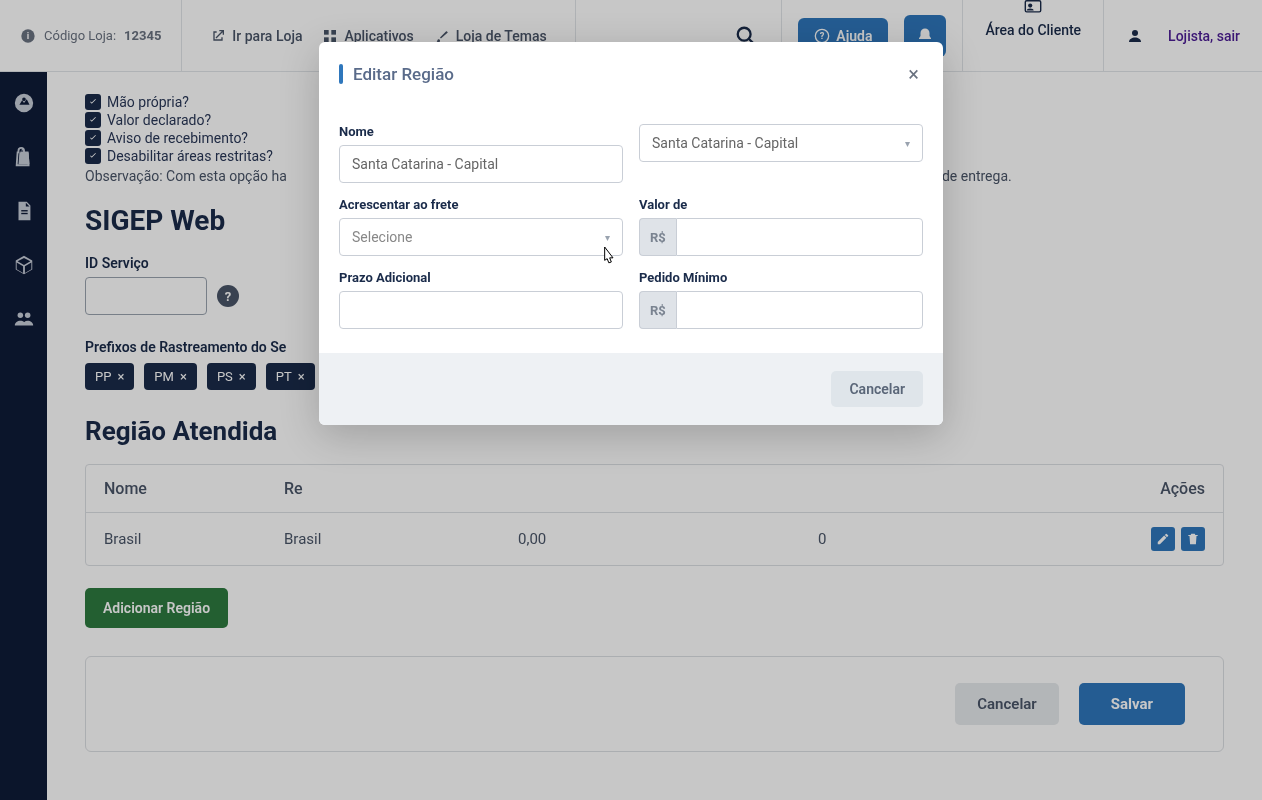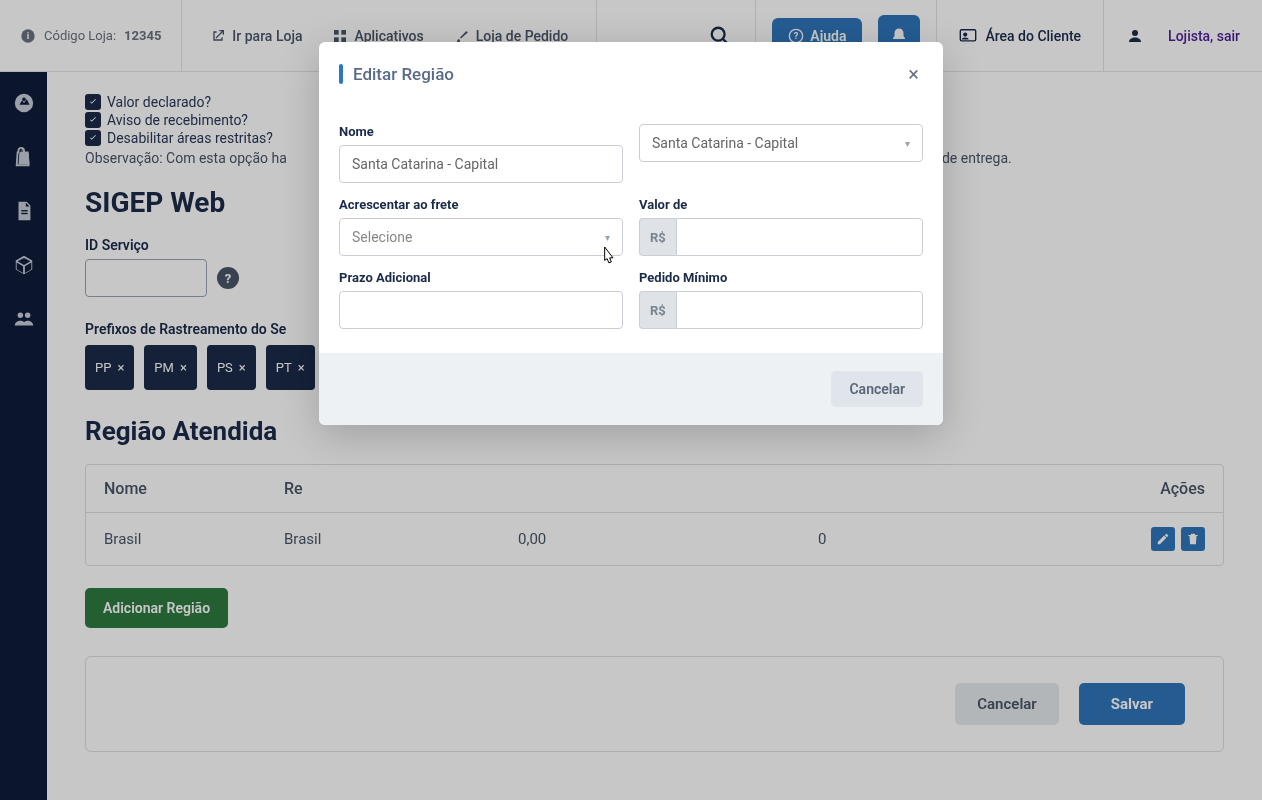--- a/index.html
+++ b/index.html
@@ -25,47 +25,47 @@
       gap: 8px;
       color: #4a5568;
       font-size: 14px;
       height: 100%;
       border-right: 1px solid #e0e4e8;
     }
     .store-code { font-weight: 400; color: #6a7280; font-size: 13px; }
     .store-code-value { font-weight: 700; }
     .topbar-item { color: #4a5568; font-size: 14px; font-weight: 500; cursor: pointer; display: flex; align-items: center; gap: 6px; }
     .topbar-icon { width: 16px; height: 16px; fill: #4a5568; }
-    .nav-group { display: flex; align-items: center; gap: 30px; padding: 0 28px; height: 100%; border-right: 1px solid #e0e4e8; }
+    .nav-group { display: flex; align-items: center; gap: 20px; padding: 0 28px; height: 100%; border-right: 1px solid #e0e4e8; }
     .topbar-right { margin-left: auto; display: flex; align-items: center; height: 100%; }
     .search-btn { width: 72px; height: 100%; display: flex; align-items: center; justify-content: center; border-right: 1px solid #e0e4e8; }
     .help-btn { background: #2F77BC; color: #fff; padding: 10px 16px; border-radius: 6px; font-size: 14px; font-weight: 600; display: flex; align-items: center; gap: 6px; margin: 0 16px; }
     .bell-btn { background: #2F77BC; color: #fff; width: 42px; height: 42px; border-radius: 6px; display: flex; align-items: center; justify-content: center; margin-right: 16px; }
-    .client-area { padding: 0 22px; height: 100%; display: flex; align-items: center; gap: 8px; border-left: 1px solid #e0e4e8; font-size: 14px; font-weight: 500; color: #1a2b4a; }
+    .client-area { padding: 0 22px; height: 100%; display: flex; align-items: center; gap: 8px; border-left: 1px solid #e0e4e8; font-size: 14px; font-weight: 500; color: #1a2b4a; flex-direction: column; }
     .logout { padding: 0 22px; height: 100%; display: flex; align-items: center; gap: 24px; border-left: 1px solid #e0e4e8; font-size: 14px; font-weight: 500; color: #4c1d95; }
 
     .app-wrap { display: flex; height: calc(800px - 72px); }
     .sidebar { width: 47px; background: #0f1b38; display: flex; flex-direction: column; align-items: center; padding-top: 20px; gap: 32px; }
     .sidebar-icon { width: 22px; height: 22px; fill: #c7cdd8; }
 
     .content { flex: 1; padding: 22px 38px; overflow: hidden; color: #1a2b4a; }
     .checkbox-row { display: flex; align-items: center; gap: 6px; font-size: 14px; margin-bottom: 2px; color: #2a3858; }
     .checkbox { width: 16px; height: 16px; background: #1a2b4a; border-radius: 3px; display: inline-flex; align-items: center; justify-content: center; }
     .check-mark { width: 10px; height: 10px; fill: #fff; }
     .note { font-size: 14px; color: #4a5568; margin-top: 4px; }
 
     .section-title { font-size: 28px; font-weight: 700; color: #1a2b4a; margin: 20px 0 18px; }
     .label { font-size: 14px; font-weight: 600; color: #1a2b4a; margin-bottom: 6px; }
     .id-row { display: flex; align-items: center; gap: 10px; }
     .id-input { width: 122px; height: 38px; border: 1px solid #9aa3af; border-radius: 4px; }
     .help-circle { width: 22px; height: 22px; border-radius: 50%; background: #4a5568; color: #fff; display: flex; align-items: center; justify-content: center; font-size: 13px; font-weight: 700; }
 
     .prefix-label { font-size: 14px; font-weight: 600; margin-top: 24px; margin-bottom: 8px; }
     .tags { display: flex; gap: 10px; }
-    .tag { background: #1a2b4a; color: #fff; padding: 15px 10px; border-radius: 4px; font-size: 13px; display: flex; align-items: center; gap: 6px; }
+    .tag { background: #1a2b4a; color: #fff; padding: 6px 10px; border-radius: 4px; font-size: 13px; display: flex; align-items: center; gap: 6px; }
 
     .table { width: 100%; border: 1px solid #dcdfe3; border-radius: 4px; margin-top: 18px; overflow: hidden; }
     .thead { display: flex; padding: 14px 18px; font-size: 16px; font-weight: 500; color: #4a5568; border-bottom: 1px solid #dcdfe3; }
     .trow { display: flex; padding: 14px 18px; font-size: 15px; color: #4a5568; align-items: center; }
     .col-nome { width: 180px; }
     .col-regiao { width: 195px; }
     .col-acrescentar { width: 300px; margin-left: 39px; }
     .col-pedido { width: 270px; }
     .col-acoes { margin-left: auto; text-align: center; display: flex; gap: 6px; justify-content: flex-end; width: 80px; }
     .action-btn { width: 24px; height: 24px; border-radius: 3px; display: flex; align-items: center; justify-content: center; }
@@ -128,21 +128,21 @@
           <rect x="14" y="3" width="7" height="7"></rect>
           <rect x="3" y="14" width="7" height="7"></rect>
           <rect x="14" y="14" width="7" height="7"></rect>
         </svg>
       <span>Aplicativos</span>
     </div>
     <div class="topbar-item">
       <svg class="topbar-icon" viewBox="0 0 24 24">
           <path d="M7 17c-1.1 0-2 .9-2 2 0 1.1-.9 2-2 2 1 1 2.5 1 3 1 2 0 3-1.5 3-3 0-1.1-.9-2-2-2zm13.7-10.3l-1.4-1.4c-.4-.4-1-.4-1.4 0L9 14.2l1.4 1.4L20.7 6.7c.4-.4.4-1 0-1.4z"></path>
         </svg>
-      <span>Loja de Pedido</span>
+      <span>Loja de Temas</span>
     </div>
   </div>
   <div class="topbar-right">
     <div class="search-btn">
       <svg width="22" height="22" viewBox="0 0 24 24" fill="none" stroke="#1a2b4a" stroke-width="2.5">
           <circle cx="10" cy="10" r="7"></circle>
           <line x1="20" y1="20" x2="15" y2="15"></line>
         </svg>
     </div>
     <div class="help-btn">
@@ -193,20 +193,28 @@
         <path d="M12 2l9 5v10l-9 5-9-5V7l9-5zm0 2.3L5 8l7 4 7-4-7-3.7zM4 9.3v7.4l7 4V13.3l-7-4zm16 0l-7 4v7.4l7-4V9.3z" fill="#c7cdd8"></path>
       </svg>
     <svg class="sidebar-icon" viewBox="0 0 24 24">
         <circle cx="8" cy="8" r="3" fill="#c7cdd8"></circle>
         <circle cx="16" cy="8" r="3" fill="#c7cdd8"></circle>
         <path d="M2 19c0-3 3-5 6-5s6 2 6 5M11 19c0-3 2-5 5-5s6 2 6 5" fill="#c7cdd8"></path>
       </svg>
   </div>
 
   <div class="content">
+    <div class="checkbox-row">
+        <span class="checkbox">
+          <svg class="check-mark" viewBox="0 0 24 24">
+            <path d="M9 16l-4-4 1.4-1.4L9 13.2l8.6-8.6L19 6l-10 10z"></path>
+          </svg>
+        </span>
+        <span>Mão própria?</span>
+      </div>
     <div class="checkbox-row">
         <span class="checkbox">
           <svg class="check-mark" viewBox="0 0 24 24">
             <path d="M9 16l-4-4 1.4-1.4L9 13.2l8.6-8.6L19 6l-10 10z"></path>
           </svg>
         </span>
         <span>Valor declarado?</span>
       </div>
     <div class="checkbox-row">
         <span class="checkbox">

